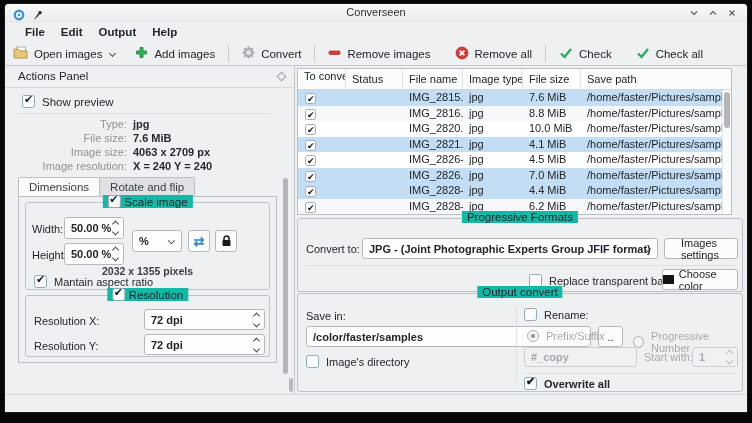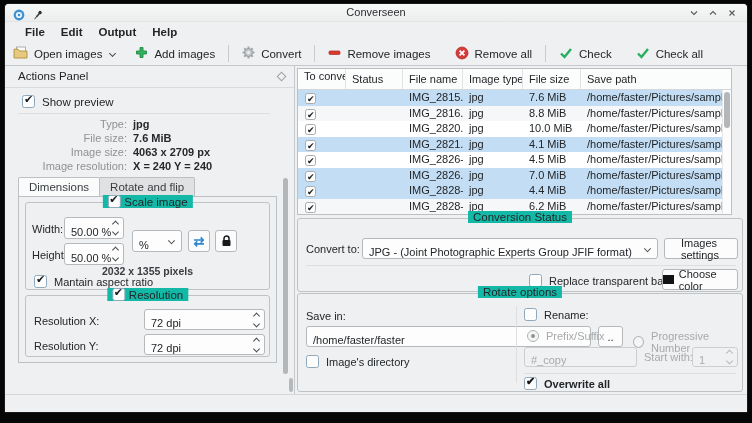--- a/index.html
+++ b/index.html
@@ -66,22 +66,22 @@
   .tab.idle { border-left:none; border-radius:0 2px 0 0; background:#e0e1e2;text-align:center; }
   .tabpane { position:absolute; left:13px; top:130px; width:259px; height:167px;
     border:1px solid #bcc0c3; background:#eff0f1; }
 
   .gbox { position:absolute; border:1px solid #bfc3c5; border-radius:3px; }
   .gtitle { position:absolute; top:-8px; left:50%; transform:translateX(-50%);
     background:#14b8a6; padding:0 5px; white-space:nowrap; display:flex;
     align-items:center; gap:4px; font-size:11.5px; }
 
   .field { position:absolute; background:#fdfdfd; border:1px solid #b6b9bb;
-    border-radius:3px; font-size:11px; display:flex; align-items:flex-end;
-    padding-left:6px; overflow:hidden; }
+    border-radius:3px; font-size:11px; display:flex; align-items:center;
+    padding-left:6px; overflow:hidden;font-weight:bold; }
   .chv { display:inline-block; width:5px; height:5px;
     border-right:1.4px solid #4a4d50; border-bottom:1.4px solid #4a4d50; }
   .chv.up { transform:rotate(-135deg); }
   .chv.down { transform:rotate(45deg); }
   .spin-arrows { position:absolute; right:5px; top:50%; transform:translateY(-50%);
     display:flex; flex-direction:column; gap:3px; }
   .combo-arrow { position:absolute; right:7px; top:50%; transform:translateY(-54%) rotate(45deg); }
   .btn { background:#fcfcfc; border:1px solid #b6b9bb; border-radius:3px;
     font-size:11px; display:flex; align-items:center; justify-content:center;
     color:#232629; gap:5px; }
@@ -419,46 +419,46 @@
     <div class="c c4">6.2 MiB</div>
     <div class="c c5">/home/faster/Pictures/samples</div>
   </div>
           </div>
         <div class="tscroll">
             <div class="vscroll"></div>
           </div>
       </div>
 
       <div class="gbox" style="left:2px; top:152px; width:446px; height:74px;">
-        <div class="gtitle">Conversion Status</div>
+        <div class="gtitle">Progressive Formats</div>
         <span class="lbl" style="left:8px; top:24px;">Convert to:</span>
         <div class="field" style="left:64px; top:19px; width:296px; height:21px;">
           <span>JPG - (Joint Photographic Experts Group JFIF format)</span>
           <span class="combo-arrow chv"></span>
         </div>
         <div class="btn" style="position:absolute; left:366px; top:19px; width:74px; height:21px;padding-left:16px;">
           <span>Images settings</span>
         </div>
         <div class="sep-h" style="left:8px; top:46px; width:430px;"></div>
         <div class="cbxrow" style="left:231px; top:55px; font-size:11px;">
           <span class="cbx"></span>
           <span>Replace transparent background</span>
         </div>
         <div class="btn" style="position:absolute; left:364px; top:50px; width:76px; height:21px;">
           <span style="width:12px; height:9px; background:#101213; display:inline-block;"></span>
           <span>Choose color</span>
         </div>
       </div>
 
       <div class="gbox" style="left:2px; top:227px; width:446px; height:99px;">
-        <div class="gtitle">Rotate options</div>
+        <div class="gtitle">Output convert</div>
 
         <span class="lbl" style="left:8px; top:16px;">Save in:</span>
         <div class="field" style="left:8px; top:32px; width:285px; height:21px;">
-          <span>/home/faster/faster</span>
+          <span>/color/faster/samples</span>
         </div>
         <div class="btn" style="position:absolute; left:300px; top:32px; width:25px; height:21px;">
           <span>..</span>
         </div>
         <div class="cbxrow" style="left:8px; top:61px; font-size:11px;">
           <span class="cbx"></span>
           <span>Image's directory</span>
         </div>
 
         <div style="position:absolute; left:218px; top:12px; bottom:8px; width:1px; background:#dcdedf;"></div>

